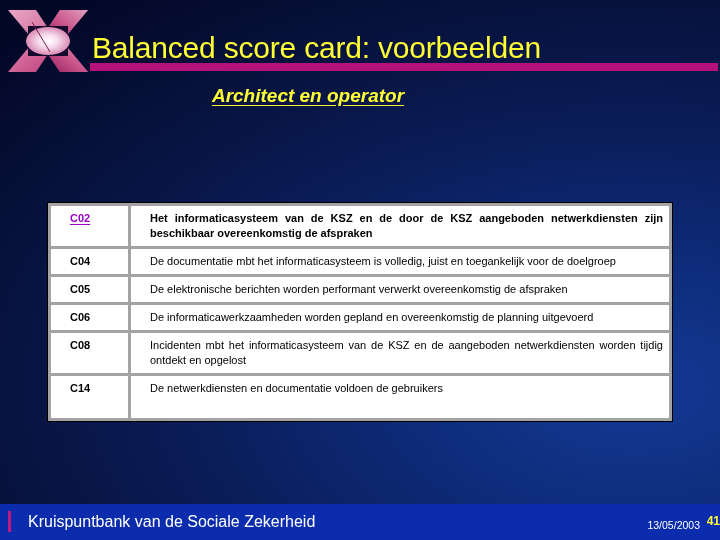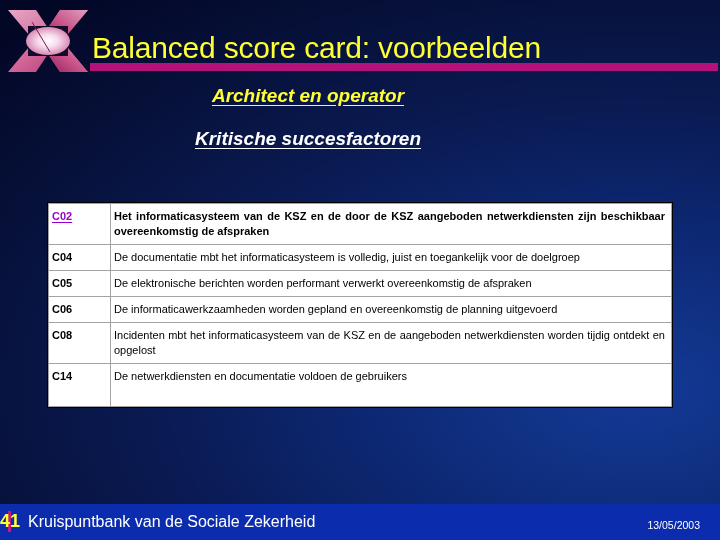--- a/index.html
+++ b/index.html
@@ -89,23 +89,23 @@
     background: #ffffff;
     box-sizing: border-box;
   }
   table.ksf {
     border-collapse: collapse;
     width: 100%;
     table-layout: fixed;
     background: #ffffff;
   }
   table.ksf td {
-    border: 1px solid #a3a3a3;
+    border: 3px solid #a3a3a3;
     vertical-align: top;
-    padding: 5px 6px 5px 3px;
+    padding: 5px 6px 5px 19px;
     font-size: 11px;
     line-height: 15px;
     color: #000000;
     margin-top: 44px;
   }
   td.code {
     width: 52px;
     font-weight: 700;
     font-size: 11.5px;
     text-align: left;
@@ -153,23 +153,23 @@
     color: #ffffff;
     font-size: 16px;
     line-height: 15px;
     white-space: nowrap;
   }
   #footer-page {
     position: absolute;
     left: 0;
     top: 6px;
     width: 720px;
-    text-align: left;
+    text-align: right;
     color: #ffff33;
-    font-size: 18px;
+    font-size: 12px;
     font-weight: 700;
     line-height: 22px;
   }
   #footer-date {
     position: absolute;
     right: 20px;
     top: 14px;
     color: #ffffff;
     font-size: 10.5px;
     line-height: 14px;
@@ -208,23 +208,20 @@
       <line x1="26" y1="14" x2="44" y2="44" stroke="#7d1d52" stroke-width="1"></line>
     </svg>
   </div>
 
   <div id="title">Balanced score card: voorbeelden</div>
   <div id="title-rule"></div>
 
   <div class="subline" id="sub1">
     <span>Architect en operator</span>
   </div>
-  <div class="subline" id="sub2">
-    <span>Kritische succesfactoren</span>
-  </div>
 
   <div id="table-wrap">
     <table class="ksf">
       <tbody id="table-body">
           <tr>
             <td class="code"><span class="code-link">C02</span></td>
             <td class="desc bold">Het informaticasysteem van de KSZ en de door de KSZ aangeboden netwerkdiensten zijn beschikbaar overeenkomstig de afspraken</td>
           </tr>
           <tr>
             <td class="code">C04</td>

